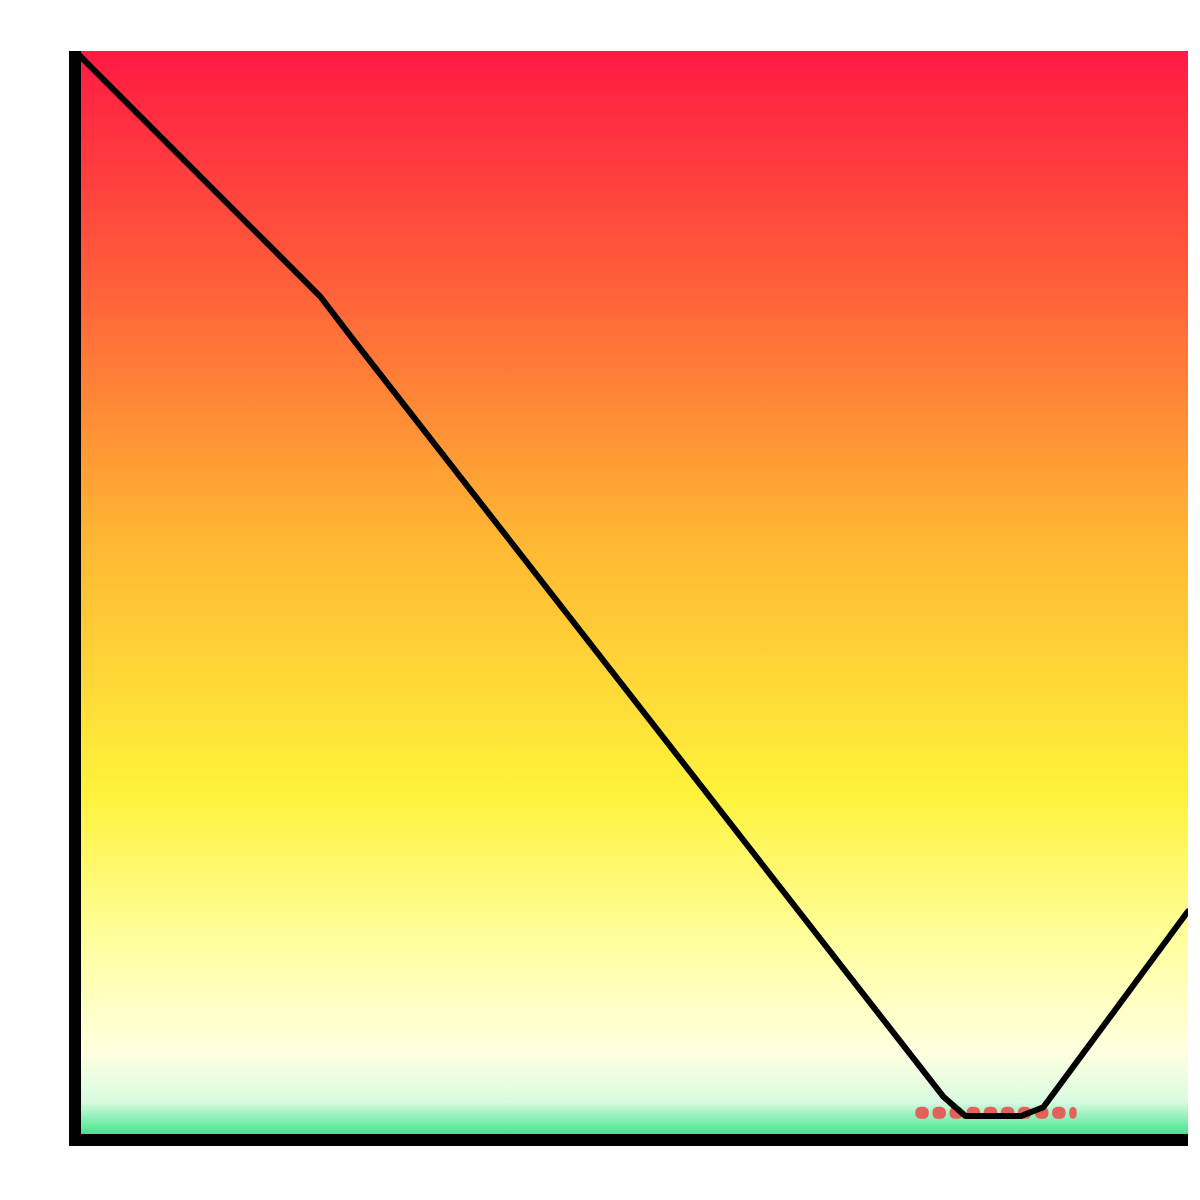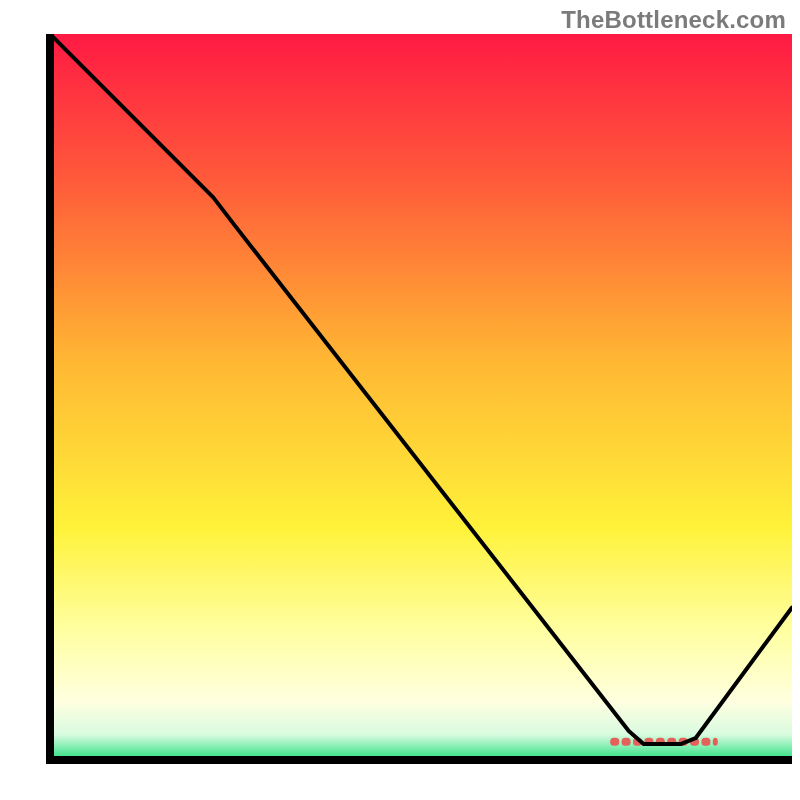--- a/index.html
+++ b/index.html
@@ -26,21 +26,20 @@
     letter-spacing: 0.2px;
   }
   svg {
     display: block;
   }
 </style>
 </head>
 <body>
 
 <div class="frame">
-  <div class="watermark">TheBottleneck.com</div>
 
   <svg id="chart-svg" width="800" height="800" viewBox="0 0 800 800">
     <defs>
       <linearGradient id="bg-grad" x1="0" y1="0" x2="0" y2="1">
           <stop offset="0%" stop-color="#ff1a44"></stop>
           <stop offset="20%" stop-color="#ff5a3a"></stop>
           <stop offset="45%" stop-color="#ffb733"></stop>
           <stop offset="68%" stop-color="#fff23a"></stop>
           <stop offset="82%" stop-color="#ffffa0"></stop>
           <stop offset="92%" stop-color="#ffffe0"></stop>

